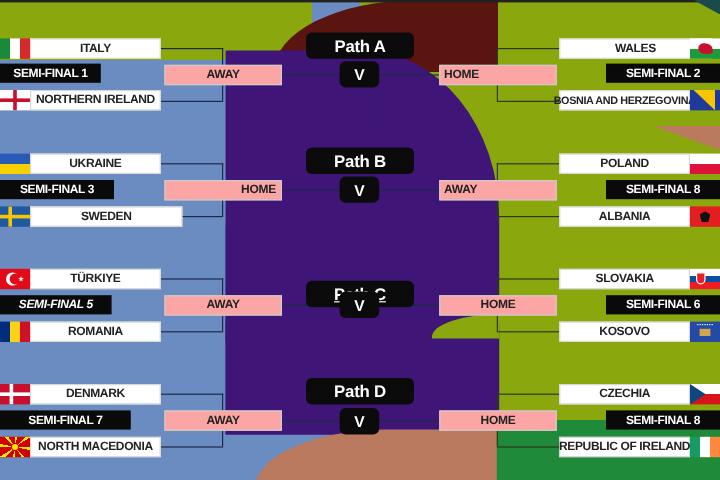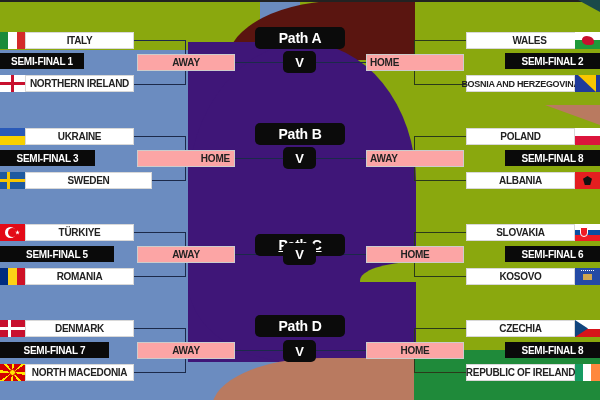--- a/index.html
+++ b/index.html
@@ -131,21 +131,21 @@
   <div class="gline" style="left:414px;top:232px;width:52px;height:1px;"></div>
   <div class="gline" style="left:414px;top:232px;width:1px;height:44px;"></div>
   <div class="gline" style="left:414px;top:276px;width:52px;height:1px;"></div>
 
   <div class="flag" style="left:0;top:224px;background:#e30a17;">
     <div class="abs" style="left:5px;top:3px;width:11px;height:11px;background:#fff;border-radius:50%;"></div>
     <div class="abs" style="left:8px;top:4px;width:9px;height:9px;background:#e30a17;border-radius:50%;"></div>
     <div class="abs" style="left:15px;top:6px;width:5px;height:5px;background:#fff;clip-path:polygon(50% 0,61% 35%,98% 35%,68% 57%,79% 91%,50% 70%,21% 91%,32% 57%,2% 35%,39% 35%);"></div>
   </div>
   <div class="team" style="left:25px;top:224px;width:109px;">TÜRKIYE</div>
-  <div class="sf" style="left:0;top:246px;width:114px;">SEMI-FINAL 5</div>
+  <div class="sf" style="left:0;top:246px;width:93px;font-style:italic;">SEMI-FINAL 5</div>
   <div class="flag" style="left:0;top:268px;background:linear-gradient(90deg,#002b7f 0 33%,#fcd116 33% 66%,#ce1126 66%);"></div>
   <div class="team" style="left:25px;top:268px;width:109px;">ROMANIA</div>
   <div class="venue" style="left:137px;top:246px;">AWAY</div>
 
   <div class="path" style="top:234px;text-decoration:underline;">Path C</div>
   <div class="vs" style="top:243px;">V</div>
 
   <div class="venue" style="left:366px;top:246px;">HOME</div>
   <div class="team" style="left:466px;top:224px;width:109px;text-align:right;">SLOVAKIA</div>
   <div class="flag" style="left:575px;top:224px;background:linear-gradient(180deg,#fff 0 33%,#0b4ea2 33% 66%,#ee1c25 66%);">

